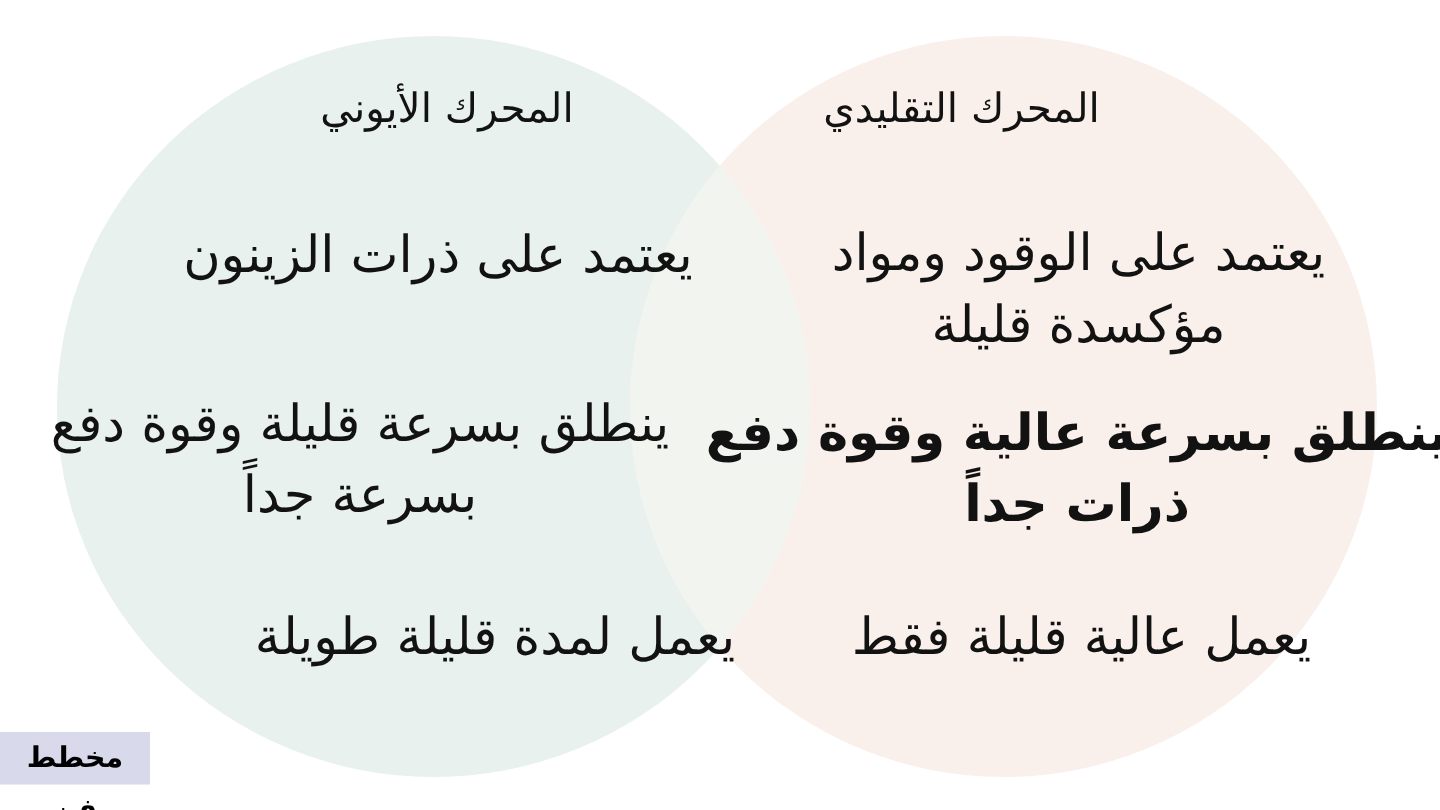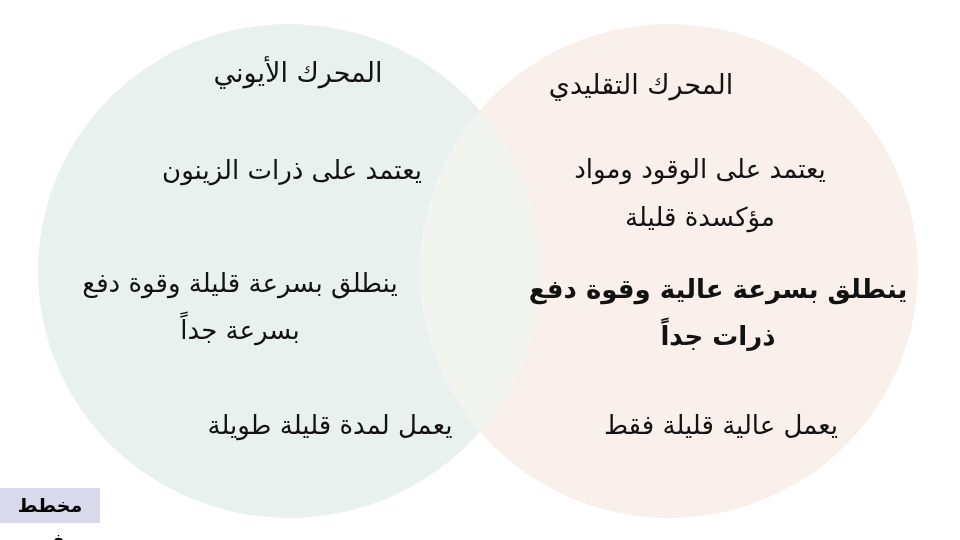--- a/index.html
+++ b/index.html
@@ -20,28 +20,28 @@
     left: 0;
     top: 0;
     width: 960px;
     height: 540px;
   }
   .t {
     position: absolute;
     direction: rtl;
     text-align: center;
     color: #121212;
-    font-size: 26px;
+    font-size: 34px;
     line-height: 46px;
     white-space: nowrap;
     transform: translateX(-50%);
   }
   .t .line { display: block; }
   .title { font-size: 27px; text-align: right; }
-  .lh48 { line-height: 48px; }
+  .lh48 { line-height: 48px; margin-left: 19px; }
   .lh47 { line-height: 47px; }
   .badge {
     position: absolute;
     left: 0;
     top: 488px;
     width: 100px;
     height: 35px;
     background: #d9d9ec;
     color: #000000;
     font-weight: bold;
@@ -77,21 +77,21 @@
 
   <div class="t lh47" style="left:240px; top:260px;">
     <span class="line">ينطلق بسرعة قليلة وقوة دفع</span>
     <span class="line">بسرعة جداً</span>
   </div>
 
   <div class="t" style="left:330px; top:402px;">
     <span class="line">يعمل لمدة قليلة طويلة</span>
   </div>
 
-  <div class="t title" style="left:641px; top:50px;margin-top:12px;">المحرك التقليدي</div>
+  <div class="t title" style="left:641px; top:50px;">المحرك التقليدي</div>
 
   <div class="t lh48" style="left:700px; top:145px;">
     <span class="line">يعتمد على الوقود ومواد</span>
     <span class="line">مؤكسدة قليلة</span>
   </div>
 
   <div class="t lh47" style="left:718px; top:266px;font-weight:bold;">
     <span class="line">ينطلق بسرعة عالية وقوة دفع</span>
     <span class="line">ذرات جداً</span>
   </div>

